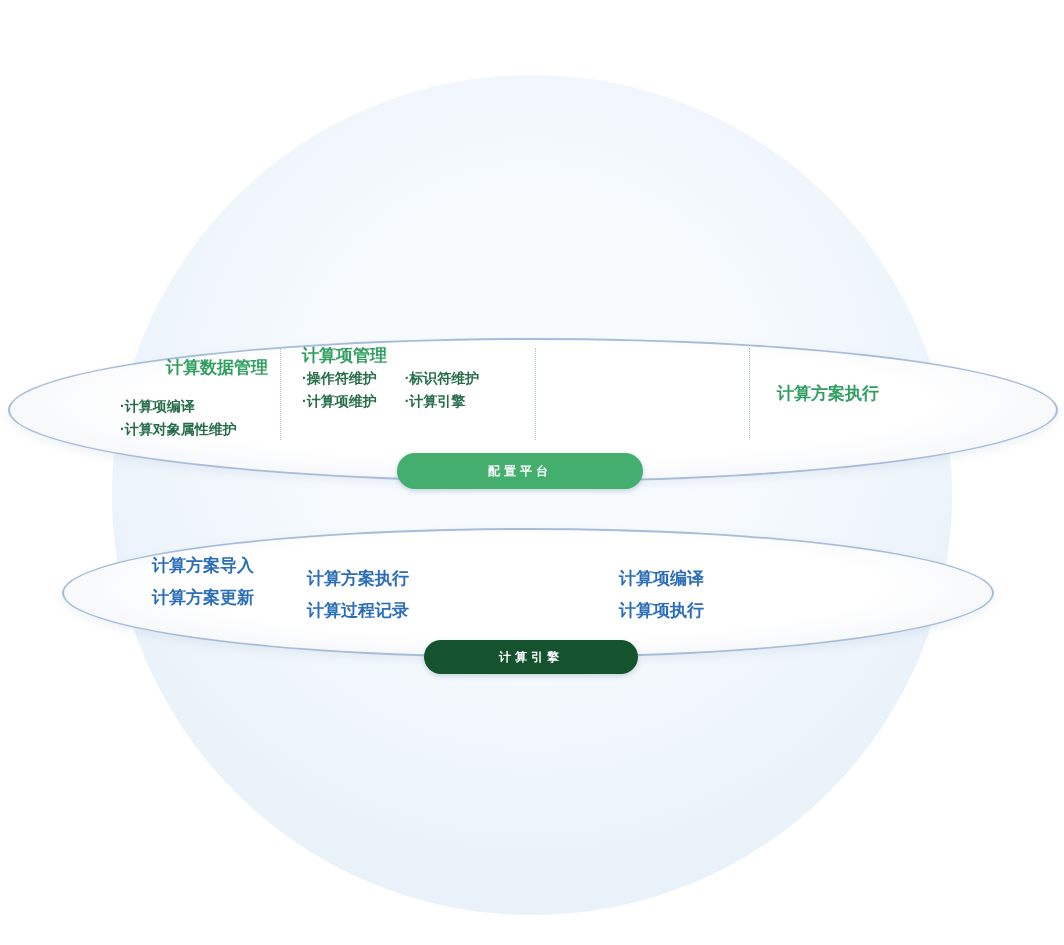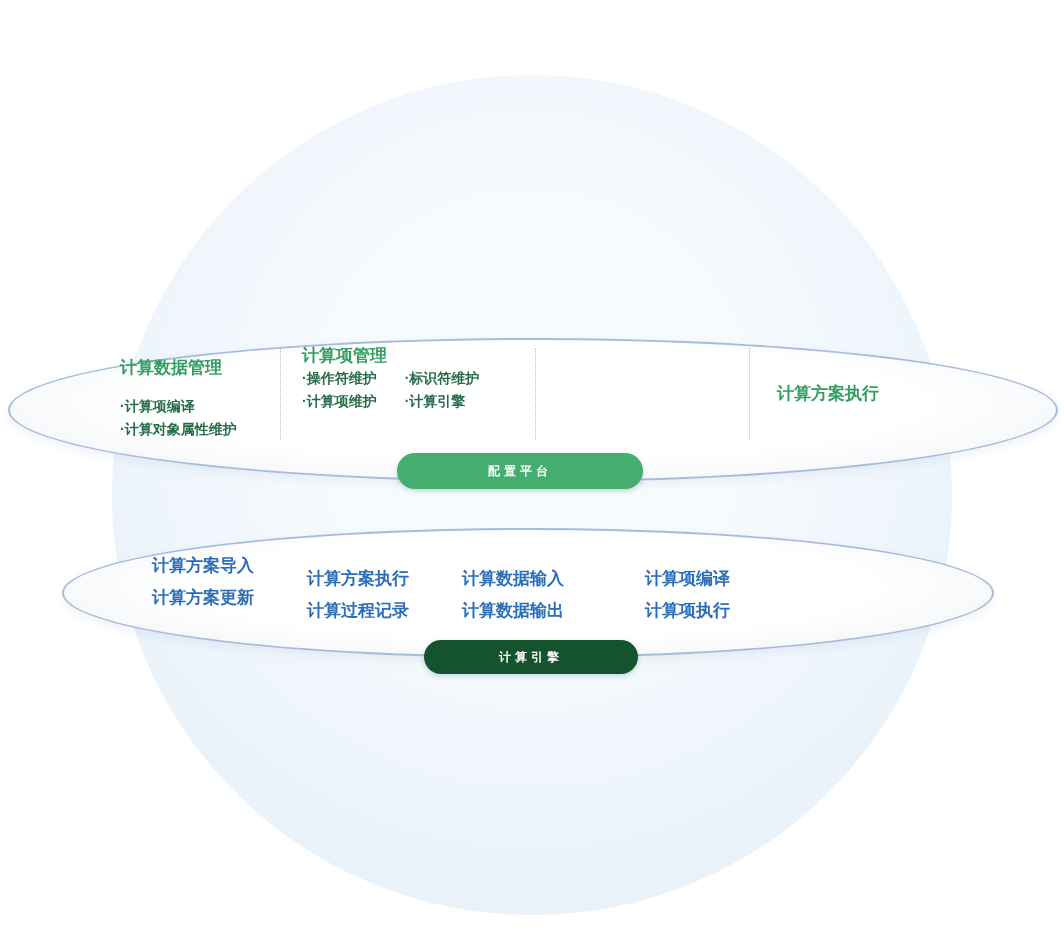--- a/index.html
+++ b/index.html
@@ -41,21 +41,21 @@
 
   
   .group{position:absolute;}
   .g-title{
     font-size:17px;font-weight:bold;color:#2f9e5f;white-space:nowrap;
   }
   .g-item{
     font-size:14px;font-weight:700;color:#266c49;white-space:nowrap;line-height:23px;
   }
   .g1{left:110px;top:16px;}
-  .g1 .g-title{margin-bottom:16px;}
+  .g1 .g-title{margin-bottom:16px;margin-left:46px;}
   .g2{left:292px;top:4px;}
   .g2 .g-title{margin-bottom:0;}
   .g2 .g-cols{display:flex;gap:28px;}
   .g3{left:542px;top:4px;}
   .g3 .g-title{margin-bottom:8px;}
   .g3 .g-item{line-height:24px;}
   .g4{left:767px;top:42px;}
 
   .divider{
     position:absolute;top:8px;height:92px;width:0;
@@ -66,21 +66,21 @@
   .d3{left:739px;}
 
   
   .e-col{position:absolute;}
   .e-item{
     font-size:17px;font-weight:bold;color:#2a6db8;white-space:nowrap;line-height:32px;
   }
   .ec1{left:88px;top:20px;}
   .ec2{left:243px;top:33px;}
   .ec3{left:398px;top:33px;}
-  .ec4{left:581px;top:33px;}
+  .ec4{left:555px;top:33px;}
   .ec5{left:693px;top:20px;}
 </style>
 </head>
 <body>
 
 <div class="stage">
 
   <div class="bg-circle"></div>
 
   <div class="ellipse platform">
@@ -125,24 +125,20 @@
     <div class="e-col ec1">
       <div class="e-item">计算方案导入</div>
       <div class="e-item">计算方案更新</div>
     </div>
 
     <div class="e-col ec2">
       <div class="e-item">计算方案执行</div>
       <div class="e-item">计算过程记录</div>
     </div>
 
-    <div class="e-col ec3">
-      <div class="e-item">计算数据输入</div>
-      <div class="e-item">计算数据输出</div>
-    </div>
 
     <div class="e-col ec4">
       <div class="e-item">计算项编译</div>
       <div class="e-item">计算项执行</div>
     </div>
 
 
   </div>
 
   <div class="badge badge-blue">计算引擎</div>

